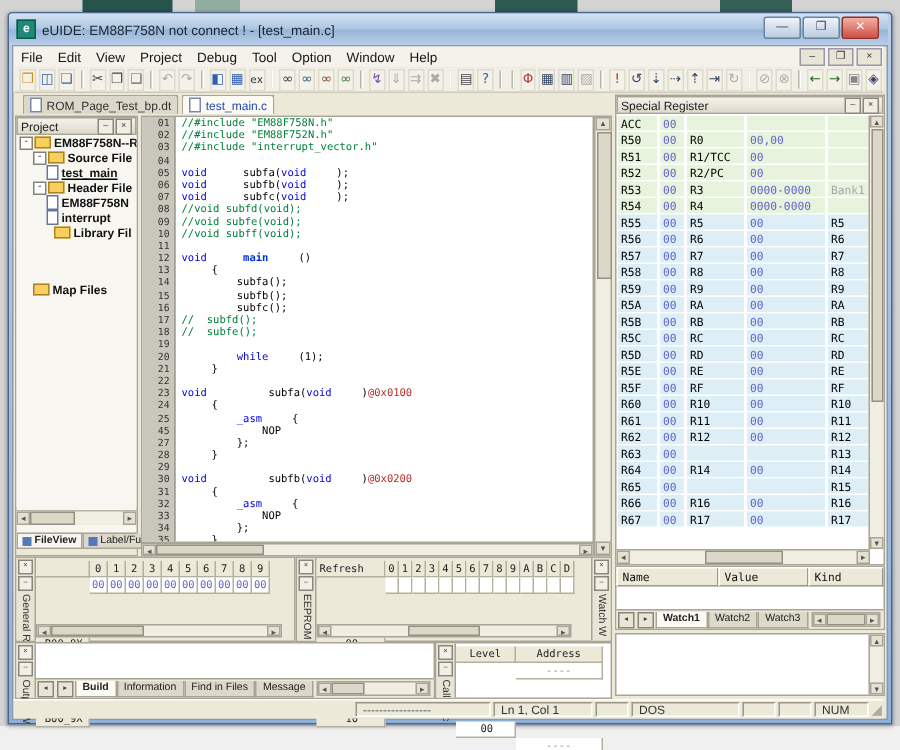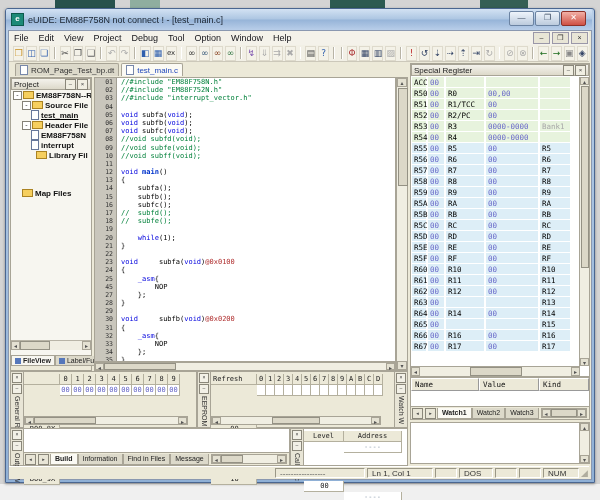--- a/index.html
+++ b/index.html
@@ -55,33 +55,33 @@
   .ptab{font-size:7px;padding:1px 3px;border:1px solid #a8a496;border-top:none;background:#dcd9ca;display:flex;align-items:center;color:#222;}
   .ptab.act{background:#f7f6f0;font-weight:bold;}
   .ptab .ico{width:6px;height:6px;background:#5577bb;margin-right:2px;}
   
   #editor{left:94px;top:77px;width:302px;height:285px;background:#fff;border:1px solid #a8a496;overflow:hidden;box-sizing:border-box;}
   #gutterbg{position:absolute;left:0;top:0;width:21px;height:100%;background:#c9c6bc;border-right:1px solid #a29f94;}
   .cline{display:flex;height:8.2px;line-height:8.2px;position:relative;}
   .lnum{width:18px;flex:none;background:#c9c6bc;border-right:1px solid #a29f94;text-align:right;
     padding-right:3px;font-family:"DejaVu Sans Mono",monospace;font-size:6.5px;color:#333;}
   .lcode{padding-left:4px;white-space:pre;font-family:"DejaVu Sans Mono",monospace;font-size:7px;color:#000;}
-  .sx-c{color:#00803a;} .sx-k{color:#0000dd;} .sx-p{color:#000;} .sx-a{color:#b03030;} .sx-f{color:#0033cc;font-weight:bold;}
+  .sx-c{color:#00803a;} .sx-k{color:#0000dd;} .sx-p{color:#000;margin-left:20px;} .sx-a{color:#b03030;} .sx-f{color:#0033cc;font-weight:bold;}
   #editor-hscroll{left:94px;top:362px;width:302px;height:9px;background:#f0eee2;border:1px solid #a8a496;box-sizing:border-box;display:flex;}
   #editor-vscroll{left:396px;top:77px;width:12px;height:294px;background:#f0eee2;border:1px solid #a8a496;box-sizing:border-box;}
   .sthumb{background:#dcd8c8;border:1px solid #949184;}
   .sarrow{width:9px;height:100%;font-size:6px;line-height:8px;text-align:center;color:#555;background:#e4e1d2;border:1px solid #a8a496;box-sizing:border-box;flex:none;}
   
   #sreg-panel{left:410px;top:63px;width:180px;height:314px;border:1px solid #a8a496;background:#fff;box-sizing:border-box;}
   #sreg-list{position:absolute;left:1px;top:13px;right:10px;bottom:10px;overflow:hidden;background:#fff;}
   .rrow{display:flex;height:11px;line-height:11px;}
   .rg .rc{background:#e7f3dd;} .rb .rc{background:#ddeef7;}
   .rc{font-family:"DejaVu Sans Mono",monospace;font-size:7.5px;padding-left:2px;border-right:2px solid #fff;border-bottom:1px solid #fff;flex:none;box-sizing:border-box;}
   .rname{color:#000;} .rval{color:#6565c8;} .rgray{color:#a8a8a8;}
-  .c0{width:16px;} .c1{width:18px;} .c2{width:40px;} .c3{width:54px;} .c4{width:32px;}
+  .c0{width:28px;} .c1{width:18px;} .c2{width:40px;} .c3{width:54px;} .c4{width:32px;}
   #sreg-vscroll{position:absolute;right:0;top:13px;width:9px;bottom:10px;background:#f0eee2;border-left:1px solid #a8a496;}
   #sreg-hscroll{position:absolute;left:0;bottom:0;right:9px;height:9px;background:#f0eee2;border-top:1px solid #a8a496;display:flex;}
   
   #watch-panel{left:410px;top:377px;width:180px;height:43px;border:1px solid #a8a496;background:#fff;box-sizing:border-box;}
   .thead{display:flex;}
   .thcell{background:#ece9d8;border:1px solid #fff;border-right-color:#999;border-bottom-color:#999;
     font-size:7.5px;font-family:"DejaVu Sans Mono",monospace;color:#111;padding:1px 3px;box-sizing:border-box;flex:none;}
   #watch-tabs,#out-tabs{position:absolute;left:0;bottom:0;right:0;height:12px;background:#ece9d8;border-top:1px solid #a8a496;display:flex;align-items:center;}
   .mnav{width:9px;height:9px;border:1px solid #8a877a;background:#e8e5d6;font-size:5px;line-height:8px;text-align:center;color:#444;margin:0 1px;flex:none;}
   .wtab{font-size:7px;padding:0 4px;height:10px;line-height:10px;border:1px solid #a8a496;border-top:none;background:#dcd9ca;color:#222;flex:none;}
@@ -830,18 +830,18 @@
         <div class="mcell" style="width: 58px; color: rgb(136, 153, 170);"></div>
       </div>
     </div>
 </div>
 
 <div id="statusbar" class="abs">
   <span style="flex:1;"></span>
   <span class="scell" style="width:90px;color:#555;">-----------------</span>
   <span class="scell" style="width:66px;">Ln 1, Col 1</span>
   <span class="scell" style="width:22px;"></span>
-  <span class="scell" style="width:34px;">DOS</span>
+  <span class="scell" style="width:72px;">DOS</span>
   <span class="scell" style="width:22px;"></span>
   <span class="scell" style="width:22px;"></span>
   <span class="scell" style="width:36px;">NUM</span>
   <span id="grip">◢</span>
 </div>
 
 </body></html>

